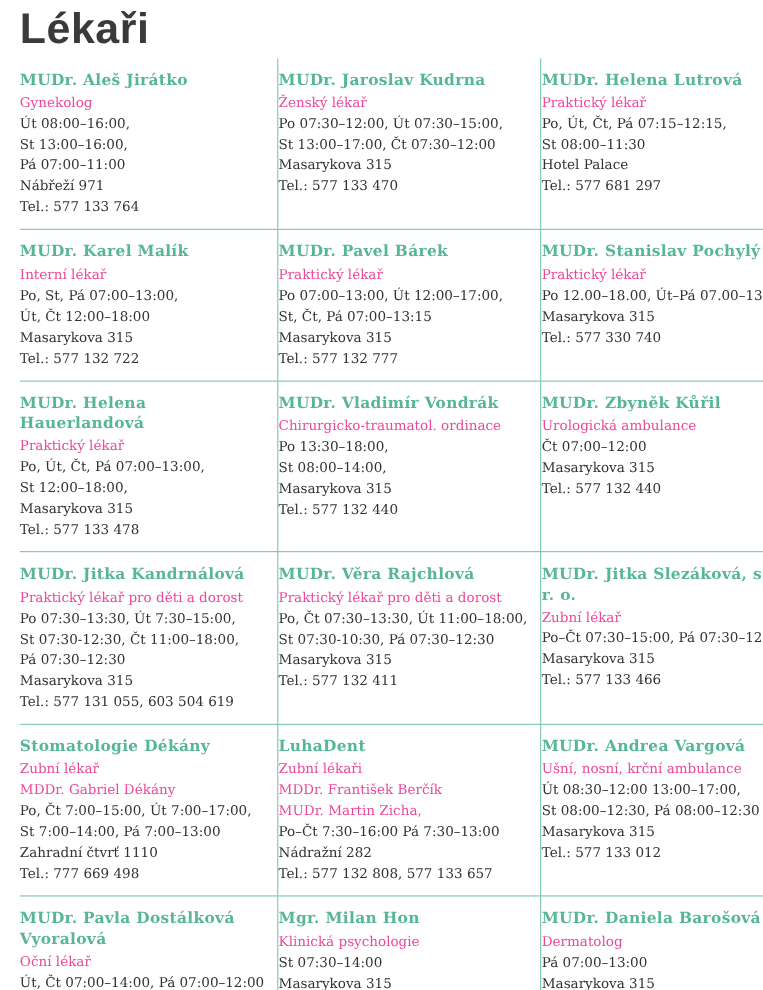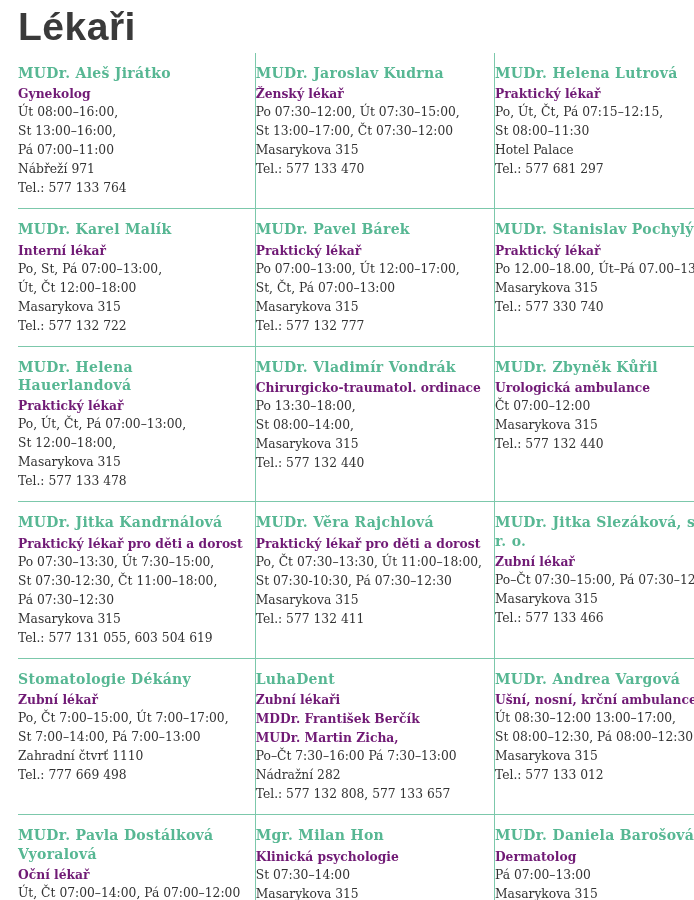--- a/index.html
+++ b/index.html
@@ -40,21 +40,21 @@
     letter-spacing:0.3px;
     line-height:1.3;
     margin-bottom:2px;
   }
   .line{
     font-size:12.3px;
     line-height:1.55;
     color:var(--ink);
     white-space:nowrap;
   }
-  .line.bold{font-weight:bold;color:#701a75;}
+  .line.bold{font-weight:normal;color:#ec4899;}
 </style>
 </head>
 <body>
 
 <div class="page">
   <h1 class="page-title">Lékaři</h1>
   <main class="grid">
       <div class="cell hline">
         <h3 class="doc-name">MUDr. Aleš Jirátko</h3>
         <p class="line bold">Gynekolog</p>
@@ -85,21 +85,21 @@
         <p class="line bold">Interní lékař</p>
         <p class="line">Po, St, Pá 07:00–13:00,</p>
         <p class="line">Út, Čt 12:00–18:00</p>
         <p class="line">Masarykova 315</p>
         <p class="line">Tel.: 577 132 722</p>
       </div>
       <div class="cell vline hline">
         <h3 class="doc-name">MUDr. Pavel Bárek</h3>
         <p class="line bold">Praktický lékař</p>
         <p class="line">Po 07:00–13:00, Út 12:00–17:00,</p>
-        <p class="line">St, Čt, Pá 07:00–13:00</p>
+        <p class="line">St, Čt, Pá 07:00–13:15</p>
         <p class="line">Masarykova 315</p>
         <p class="line">Tel.: 577 132 777</p>
       </div>
       <div class="cell vline hline">
         <h3 class="doc-name">MUDr. Stanislav Pochylý</h3>
         <p class="line bold">Praktický lékař</p>
         <p class="line">Po 12.00–18.00, Út–Pá 07.00–13.00</p>
         <p class="line">Masarykova 315</p>
         <p class="line">Tel.: 577 330 740</p>
       </div>
@@ -146,20 +146,21 @@
       <div class="cell vline hline">
         <h3 class="doc-name">MUDr. Jitka Slezáková, s. r. o.</h3>
         <p class="line bold">Zubní lékař</p>
         <p class="line">Po–Čt 07:30–15:00, Pá 07:30–12:00</p>
         <p class="line">Masarykova 315</p>
         <p class="line">Tel.: 577 133 466</p>
       </div>
       <div class="cell hline">
         <h3 class="doc-name">Stomatologie Dékány</h3>
         <p class="line bold">Zubní lékař</p>
+        <p class="line bold">MDDr. Gabriel Dékány</p>
         <p class="line">Po, Čt 7:00–15:00, Út 7:00–17:00,</p>
         <p class="line">St 7:00–14:00, Pá 7:00–13:00</p>
         <p class="line">Zahradní čtvrť 1110</p>
         <p class="line">Tel.: 777 669 498</p>
       </div>
       <div class="cell vline hline">
         <h3 class="doc-name">LuhaDent</h3>
         <p class="line bold">Zubní lékaři</p>
         <p class="line bold">MDDr. František Berčík</p>
         <p class="line bold">MUDr. Martin Zicha,</p>

